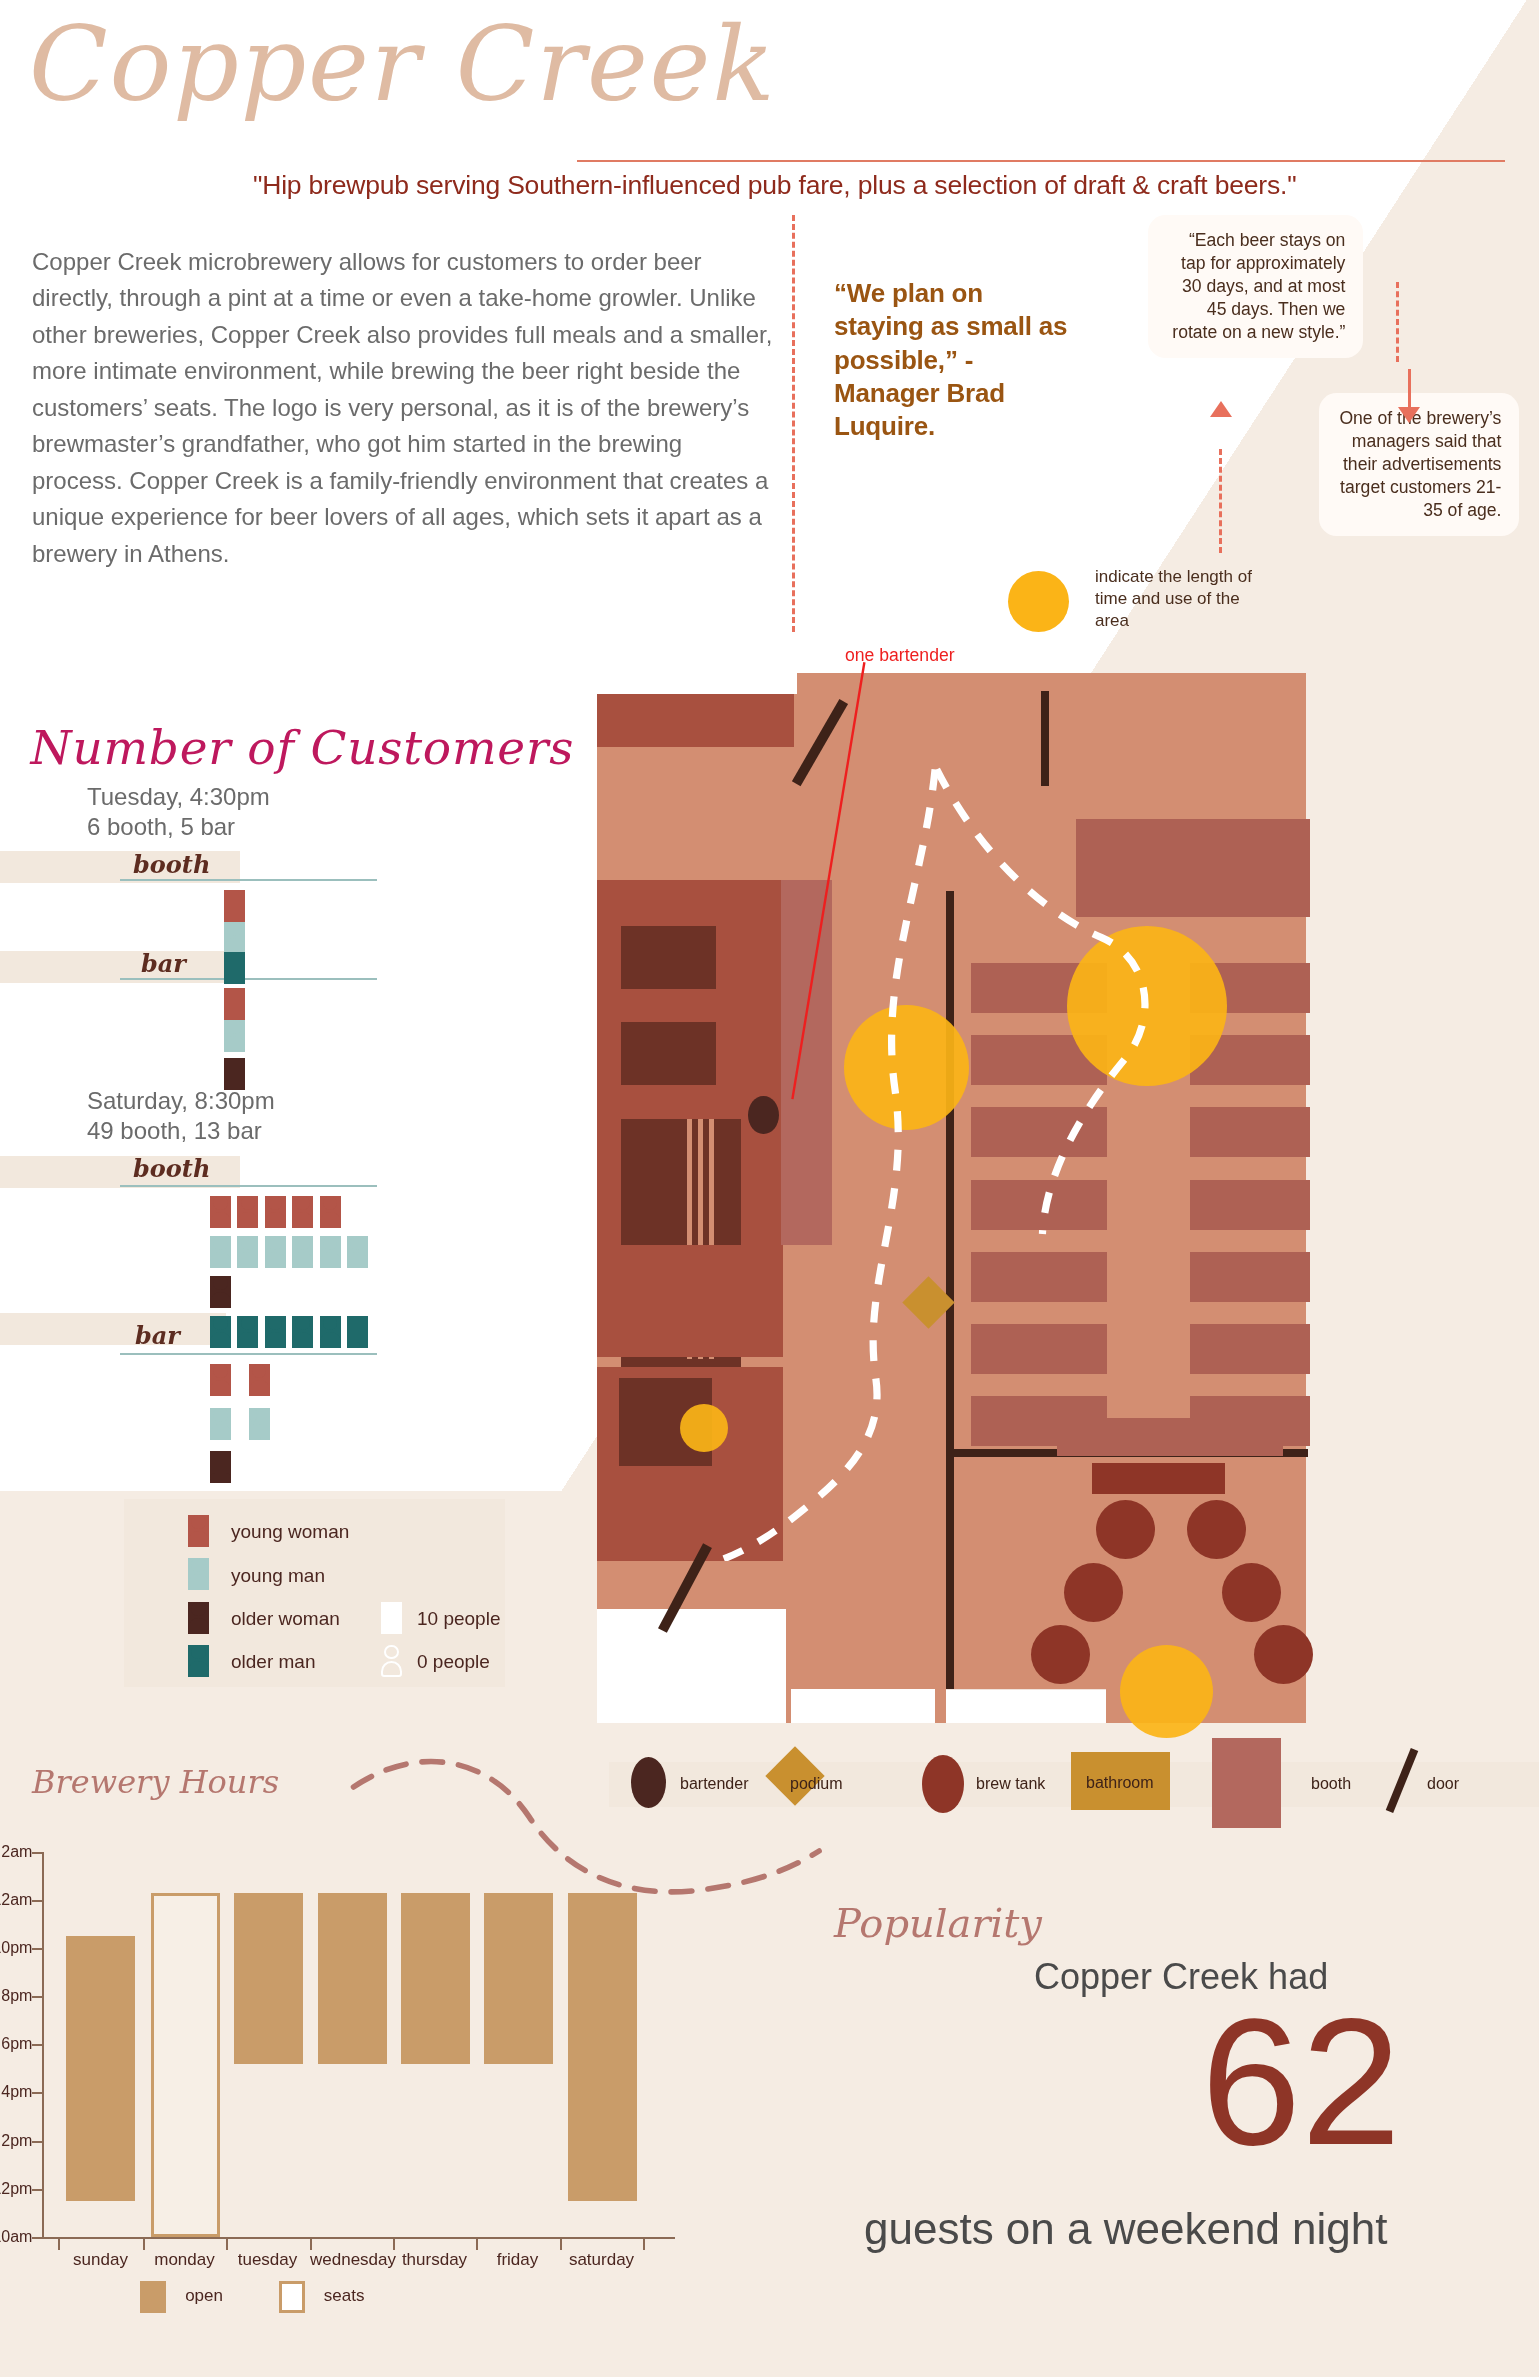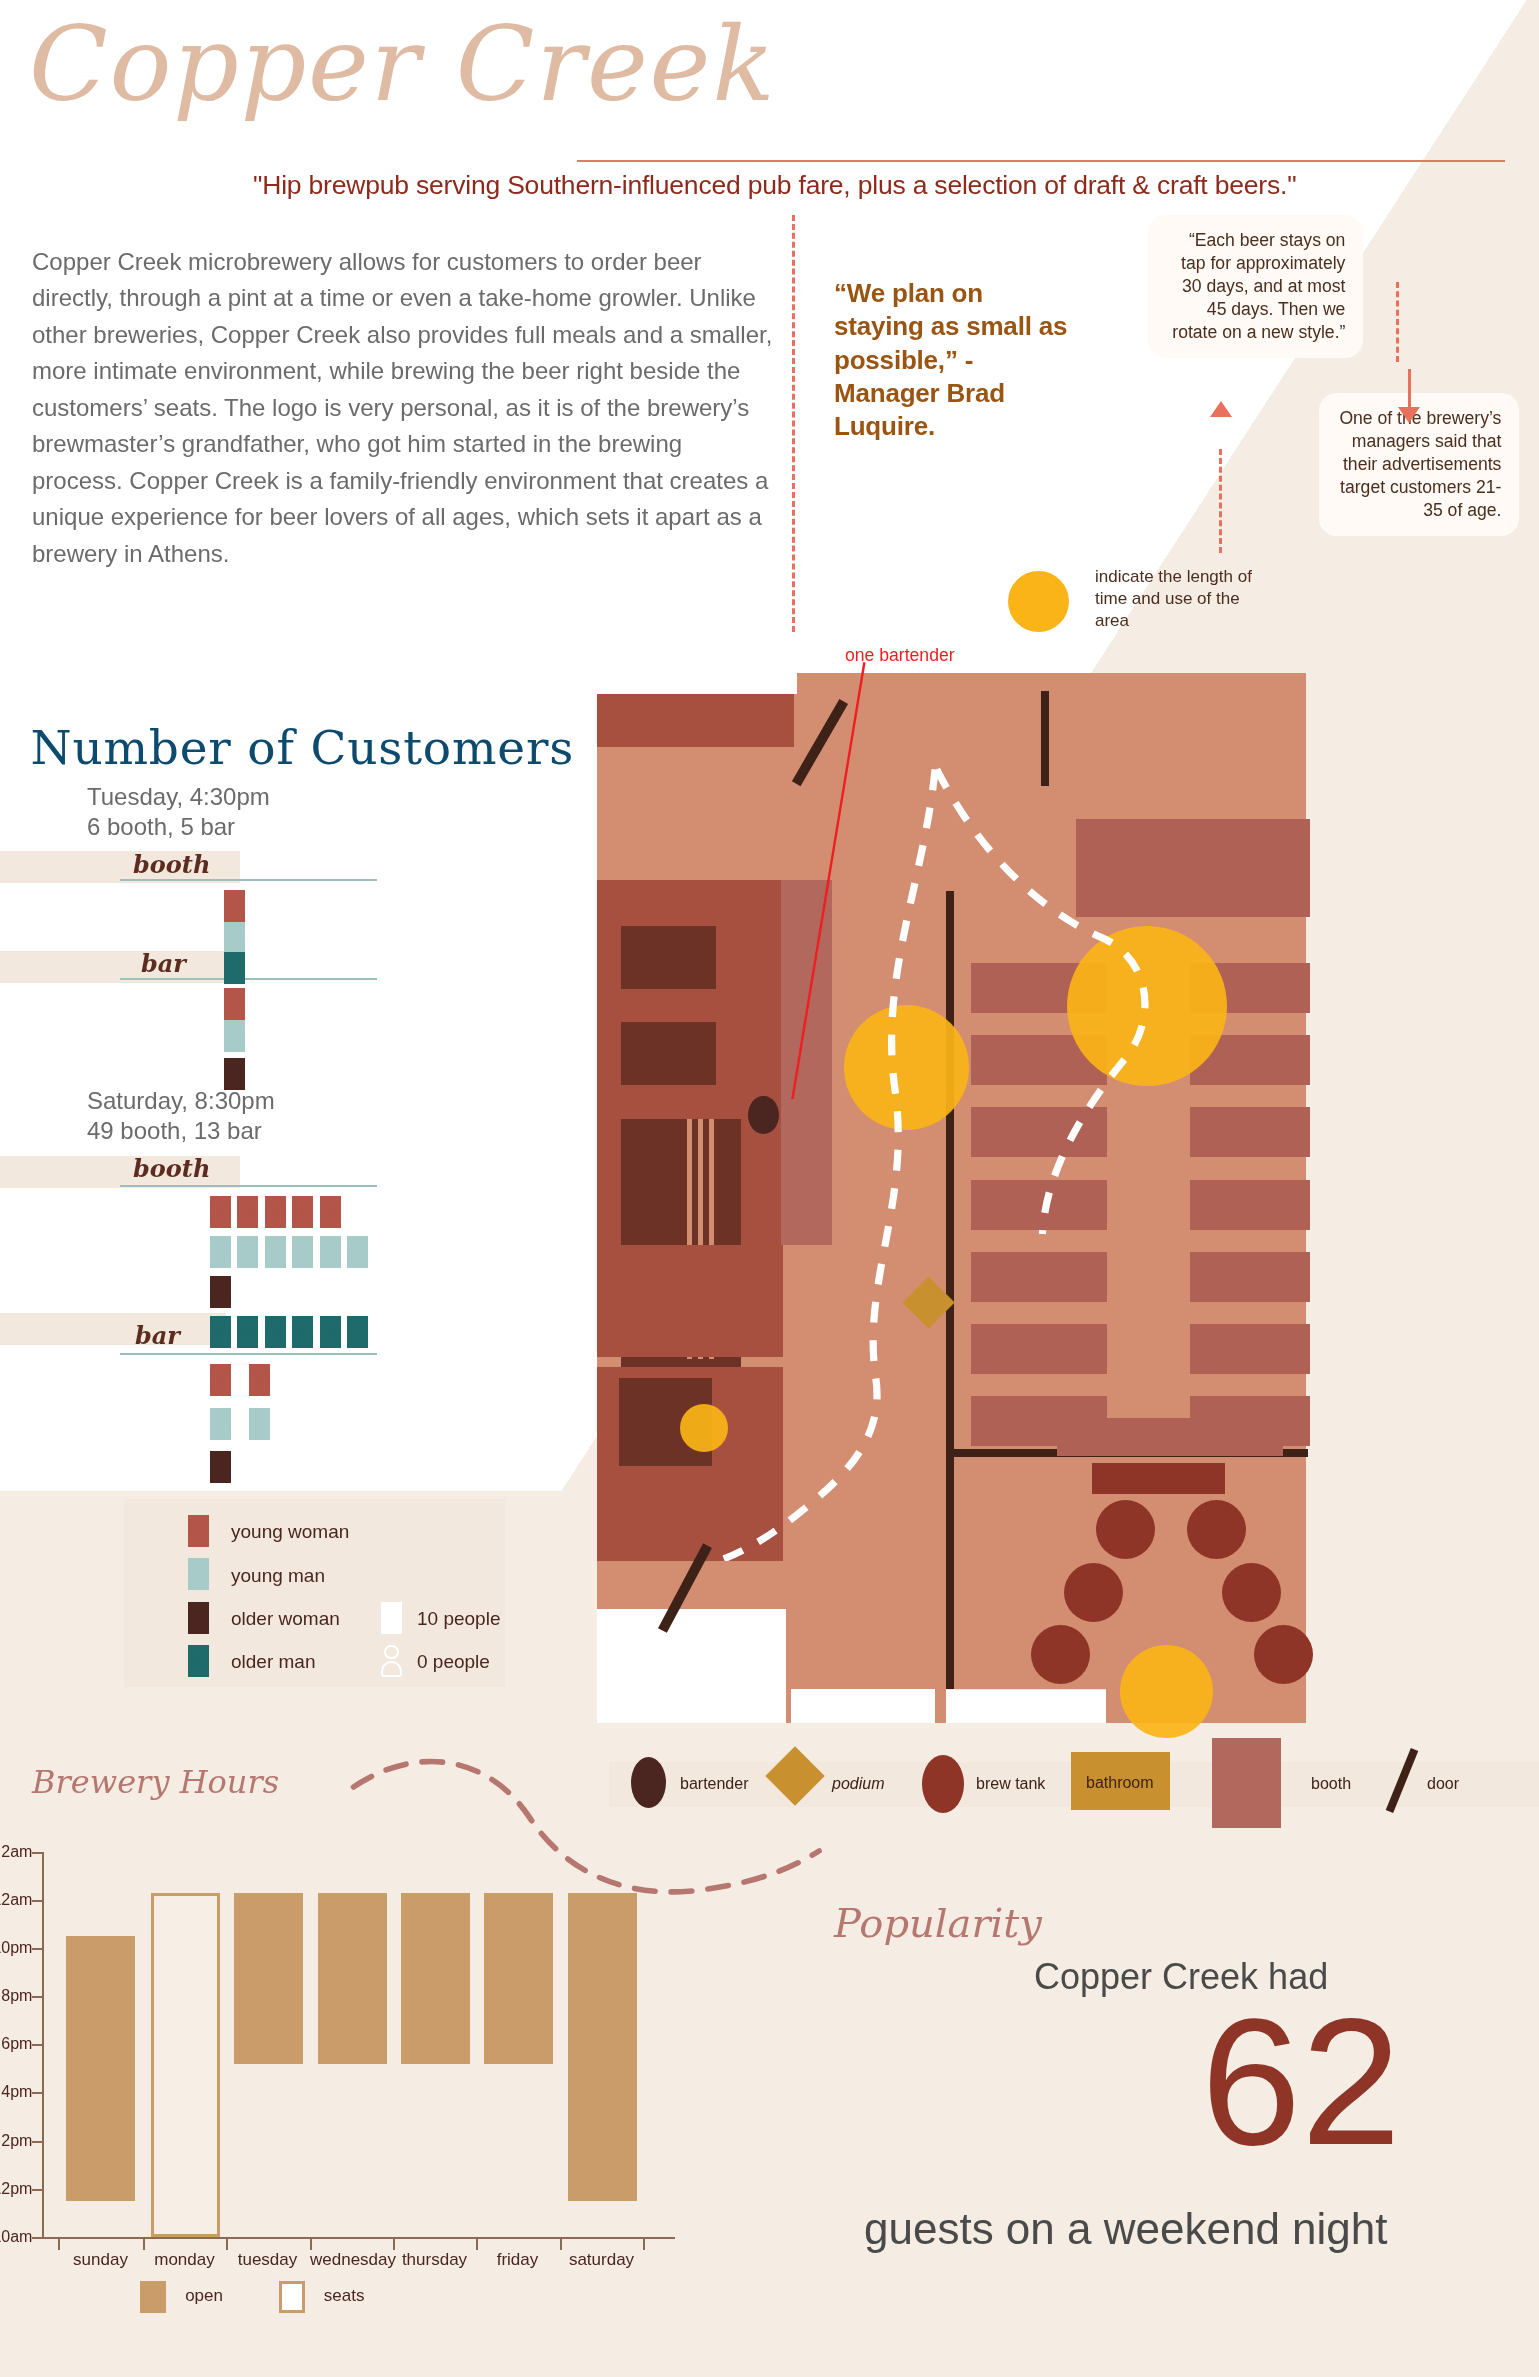--- a/index.html
+++ b/index.html
@@ -122,22 +122,22 @@
   
   #map-legend {
     position: absolute; left: 609px; top: 1762px; width: 930px; height: 45px;
     background: #f2e8dd; z-index: 4;
   }
   .ml-item { position: absolute; font-size: 16px; color: #3e2218; z-index: 5; }
 
   
   #noc-title {
     position: absolute; left: 30.5px; top: 720px; z-index: 4;
-    font-family: "DejaVu Serif", serif; 
-    font-size: 47px; color: #0c4a6e; letter-spacing: 0.8px;
+    font-family: "DejaVu Serif", serif; font-style: italic;
+    font-size: 47px; color: #be185d; letter-spacing: 0.8px;
   }
   .noc-caption {
     position: absolute; z-index: 4; font-size: 24px; color: #6b6b6b; line-height: 1.25;
   }
   #tue-cap { left: 87px; top: 782px; }
   #sat-cap { left: 87px; top: 1086px; }
 
   .row-band {
     position: absolute; background: #f2e8dd; height: 32px; z-index: 3;
   }
@@ -328,21 +328,21 @@
   <div class="fp" style="left:0;top:888px;width:189px;height:48px;background:#d38e72;"></div>
   <div class="fp wall" style="left:83px;top:867px;width:9.6px;height:96px;transform:rotate(28deg);"></div>
   <div class="fp" style="left:194px;top:1016px;width:144px;height:34px;background:#ffffff;"></div>
   <div class="fp" style="left:349px;top:1016px;width:160px;height:34px;background:#ffffff;border-top:1.6px solid #f0e3dc;"></div>
 </div>
 
 <div id="map-legend"></div>
 <div class="ml-item" style="left:631px;top:1757px;width:35px;height:51px;background:#4b2620;border-radius:50%;"></div>
 <div class="ml-item" style="left:680px;top:1775px;">bartender</div>
 <div class="ml-item" style="left:774px;top:1755px;width:42px;height:42px;background:#c9902f;transform:rotate(45deg);"></div>
-<div class="ml-item" style="left:832px;top:1775px;font-style:italic;">podium</div>
+<div class="ml-item" style="left:790px;top:1775px;">podium</div>
 <div class="ml-item" style="left:922px;top:1755px;width:42px;height:58px;background:#8e3527;border-radius:50%;"></div>
 <div class="ml-item" style="left:976px;top:1775px;">brew tank</div>
 <div class="ml-item" style="left:1071px;top:1752px;width:99px;height:58px;background:#c9902f;"></div>
 <div class="ml-item" style="left:1086px;top:1774px;color:#3e2218;">bathroom</div>
 <div class="ml-item" style="left:1212px;top:1738px;width:69px;height:90px;background:#b3685e;"></div>
 <div class="ml-item" style="left:1311px;top:1775px;">booth</div>
 <div class="ml-item" style="left:1398px;top:1747px;width:8px;height:67px;background:#3e2218;transform:rotate(22deg);"></div>
 <div class="ml-item" style="left:1427px;top:1775px;">door</div>
 
 <div id="noc-title">Number of Customers</div>

